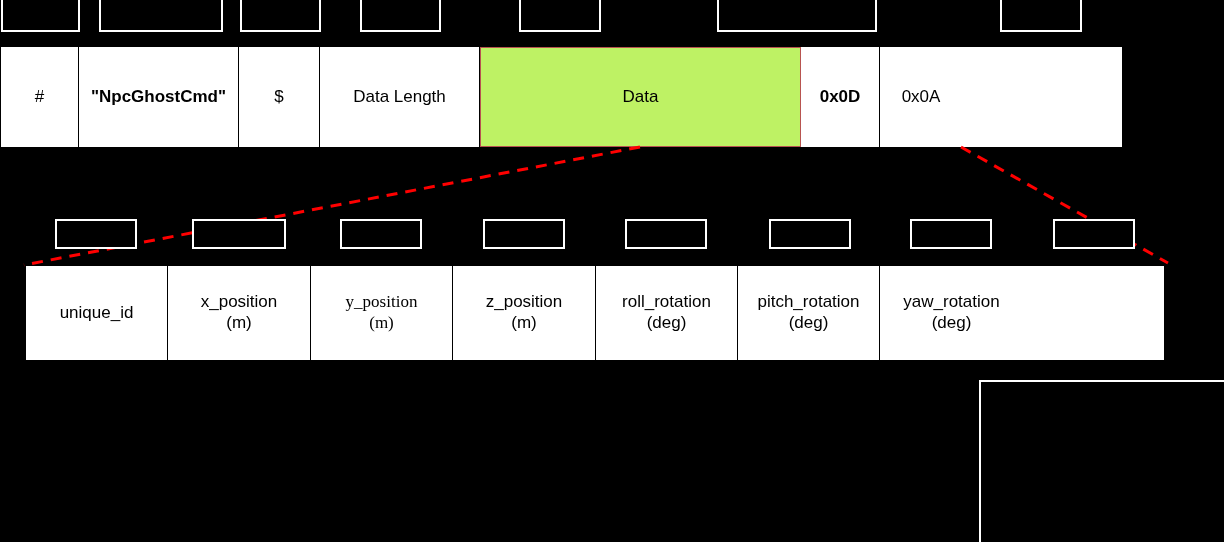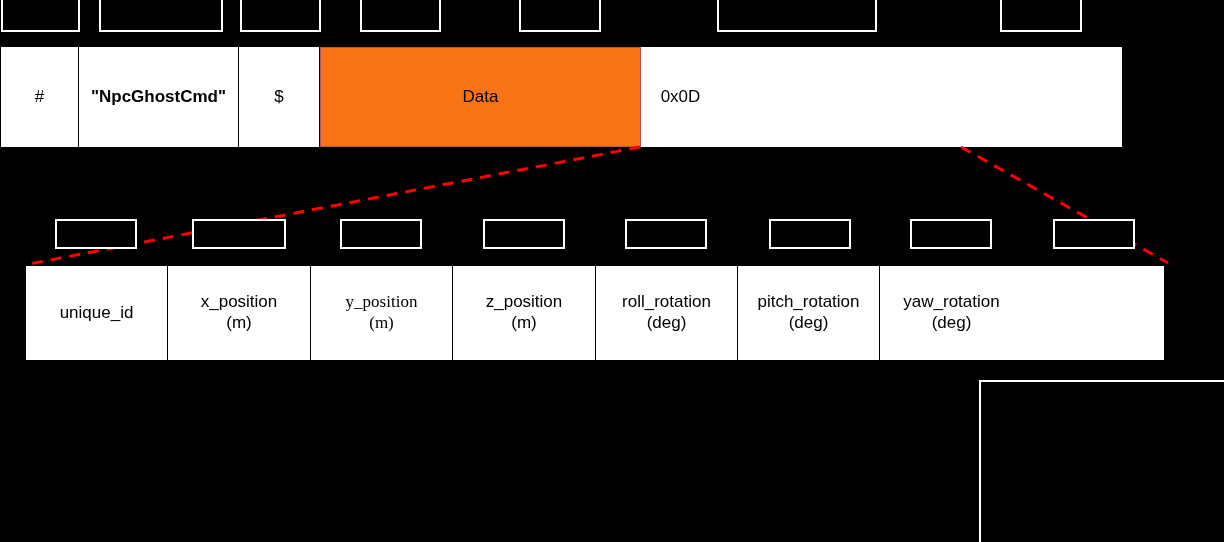--- a/index.html
+++ b/index.html
@@ -42,21 +42,21 @@
     border-right: 1px solid #000000;
     color: #000000;
     font-size: 17px;
     line-height: 1.22;
     white-space: pre-line;
     padding: 2px 3px;
   }
   .packet-cell:last-child { border-right: none; }
   .packet-cell.bold { font-weight: bold; }
   .packet-cell.highlight {
-    background: #f97316;
+    background: #bef264;
     border-top: 1px solid #b85450;
     border-bottom: 1px solid #b85450;
     border-left: 1px solid #b85450;
     border-right: 1px solid #b85450;
   }
 
   
   #connectors {
     position: absolute;
     left: 0;
@@ -78,22 +78,24 @@
       <div class="ghost-box" style="left: 360px; top: -10px; width: 81px; height: 42px;"></div>
       <div class="ghost-box" style="left: 519px; top: -10px; width: 82px; height: 42px;"></div>
       <div class="ghost-box" style="left: 717px; top: -10px; width: 160px; height: 42px;"></div>
       <div class="ghost-box" style="left: 1000px; top: -10px; width: 82px; height: 42px;"></div>
     </div>
 
   <div class="packet-table" id="packet-table" style="left:0px; top:46px; width:1123px; height:102px;">
       <div class="packet-cell" style="width: 78px; flex: 0 0 78px;">#</div>
       <div class="packet-cell bold" style="width: 160px; flex: 0 0 160px;">"NpcGhostCmd"</div>
       <div class="packet-cell" style="width: 81px; flex: 0 0 81px;">$</div>
+      <div class="packet-cell" style="width: 160px; flex: 0 0 160px;">Data Length</div>
       <div class="packet-cell highlight" style="width: 321px; flex: 0 0 321px;">Data</div>
-      <div class="packet-cell" style="width: 79px; flex: 0 0 79px;">0x0D</div>
+      <div class="packet-cell" style="width: 79px; flex: 0 0 79px; font-weight: bold;">0x0D</div>
+      <div class="packet-cell" style="width: 82px; flex: 0 0 82px;">0x0A</div>
     </div>
 
   <svg id="connectors" viewBox="0 0 1224 542">
       <line x1="640" y1="147" x2="24" y2="265" stroke="#ff0000" stroke-width="3" stroke-dasharray="11 8"></line>
       <line x1="961" y1="147" x2="1168" y2="263" stroke="#ff0000" stroke-width="3" stroke-dasharray="11 8"></line>
     </svg>
 
   <div id="mid-ghosts">
       <div class="ghost-box" style="left: 55px; top: 219px; width: 82px; height: 30px;"></div>
       <div class="ghost-box" style="left: 192px; top: 219px; width: 94px; height: 30px;"></div>

